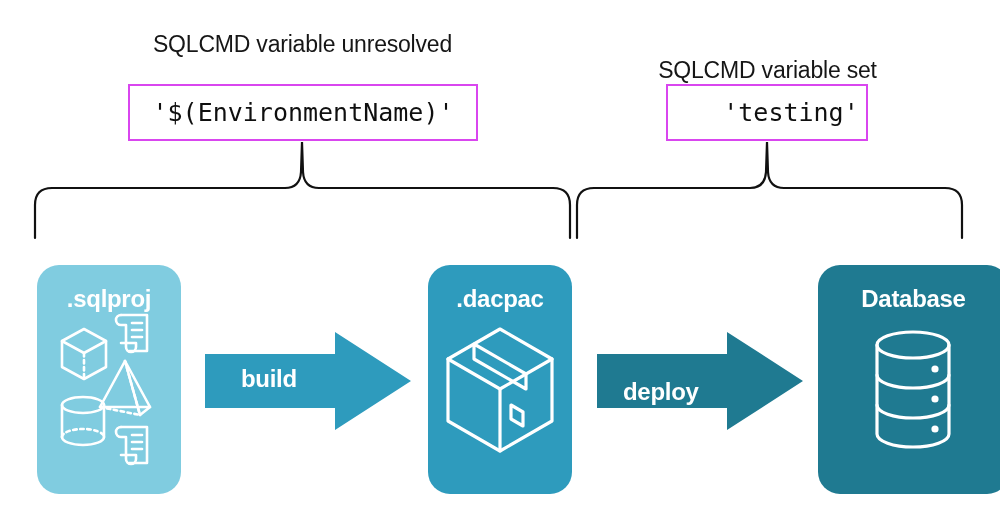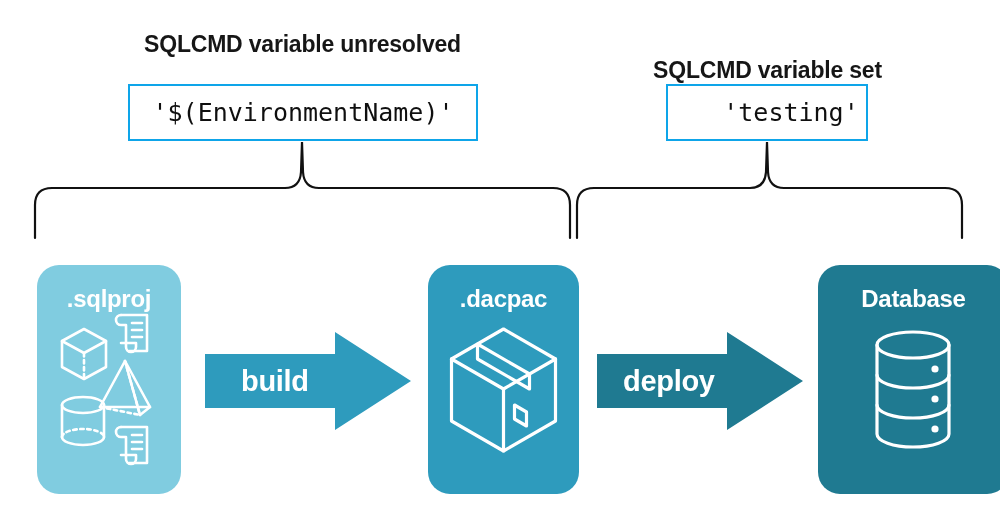--- a/index.html
+++ b/index.html
@@ -13,36 +13,36 @@
     position: relative;
     overflow: hidden;
     font-family: "Liberation Sans", sans-serif;
     -webkit-font-smoothing: antialiased;
   }
 
   
   .hdr {
     position: absolute;
     font-family: "Liberation Sans", sans-serif;
-    font-weight: bold;
+    font-weight: normal;
     font-size: 23px;
     letter-spacing: -0.2px;
     color: #161616;
     text-align: center;
     white-space: nowrap;
     line-height: 1;
   }
   #hdr-left  { left: 0;   top: 33px; width: 605px; }
   #hdr-right { left: 570px; top: 33px; width: 395px; margin-top: 26px; }
 
   
   .varbox {
     position: absolute;
     box-sizing: border-box;
-    border: 2px solid #0ea5e9;
+    border: 2px solid #d946ef;
     background: #ffffff;
     display: flex;
     align-items: center;
     justify-content: center;
     font-family: "DejaVu Sans Mono", "Liberation Mono", monospace;
     font-size: 25px;
     color: #0f0f0f;
     letter-spacing: 0px;
   }
   #varbox-left  { left: 128px; top: 84px; width: 350px; height: 57px; }
@@ -74,45 +74,45 @@
     line-height: 1;
     white-space: nowrap;
   }
   .card-art {
     position: absolute;
     left: 0; top: 0;
     width: 100%; height: 100%;
   }
 
   #card-sqlproj  { left: 37px;  top: 265px; width: 144px; height: 229px; background: #80CCE0; }
-  #card-dacpac   { left: 428px; top: 265px; width: 144px; height: 229px; background: #2E9BBD; padding-left: 7px; }
+  #card-dacpac   { left: 428px; top: 265px; width: 144px; height: 229px; background: #2E9BBD; }
   #card-database { left: 818px; top: 265px; width: 147px; height: 229px; background: #1F7A91; padding-left: 44px; }
 
   #card-sqlproj  .card-label { top: 22px; }
   #card-dacpac   .card-label { top: 22px; }
   #card-database .card-label { top: 22px; }
 
   
   .arrow {
     position: absolute;
   }
   .arrow-text {
     position: absolute;
     color: #ffffff;
     font-family: "Liberation Sans", sans-serif;
     font-weight: bold;
-    font-size: 29px;
+    font-size: 24px;
     letter-spacing: -0.3px;
     line-height: 1;
     white-space: nowrap;
   }
   #arrow-build  { left: 205px; top: 332px; width: 206px; height: 98px; }
   #arrow-deploy { left: 597px; top: 332px; width: 206px; height: 98px; }
   #arrow-build  .arrow-text { left: 36px; top: 35px; }
-  #arrow-deploy .arrow-text { left: 26px; top: 35px; }
+  #arrow-deploy .arrow-text { left: 26px; top: 48px; }
 </style>
 </head>
 <body>
 
 <div class="hdr" id="hdr-left">SQLCMD variable unresolved</div>
 
 <div class="hdr" id="hdr-right">SQLCMD variable set</div>
 
 <div class="varbox" id="varbox-left">
   <span>'$(EnvironmentName)'</span>

